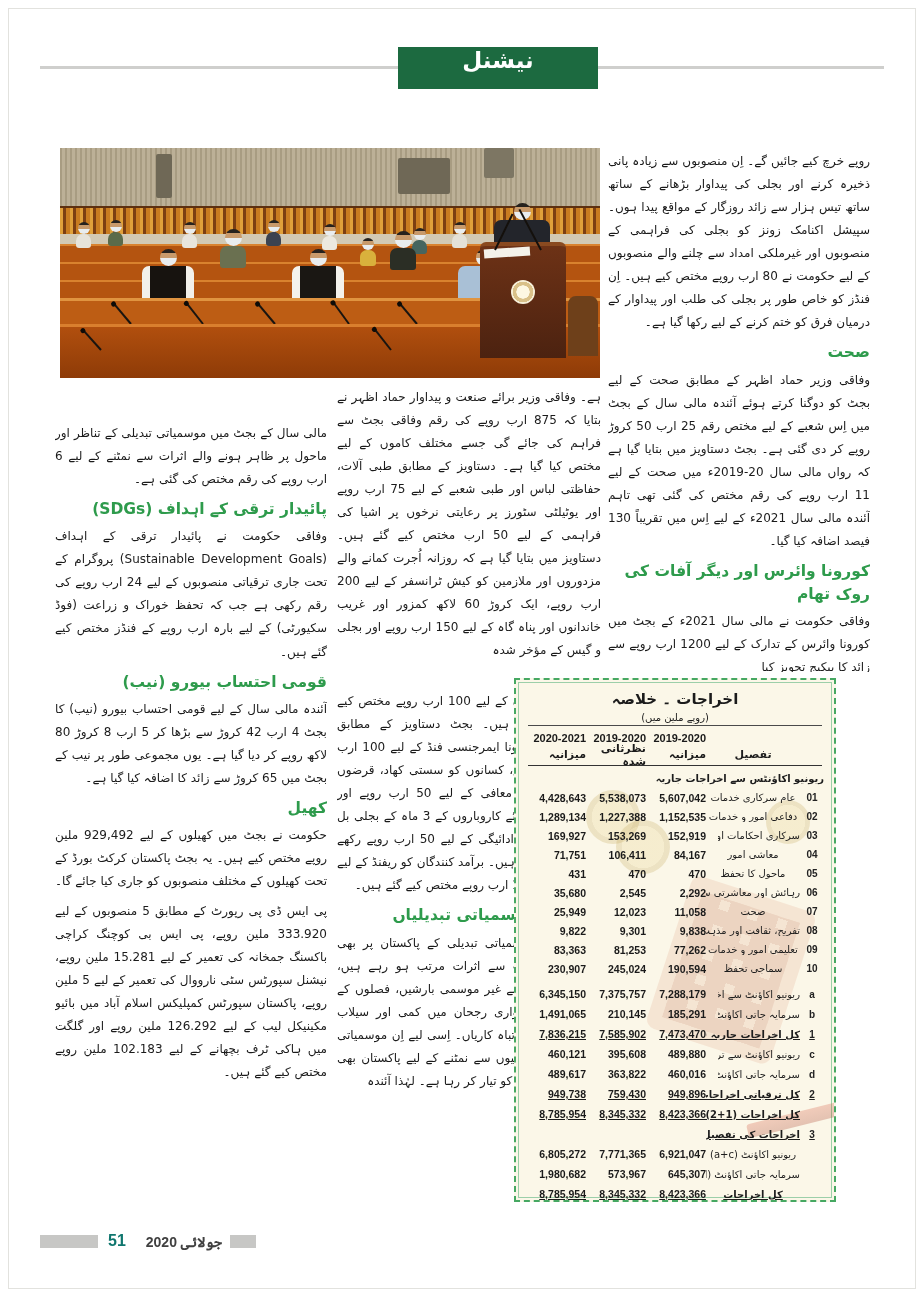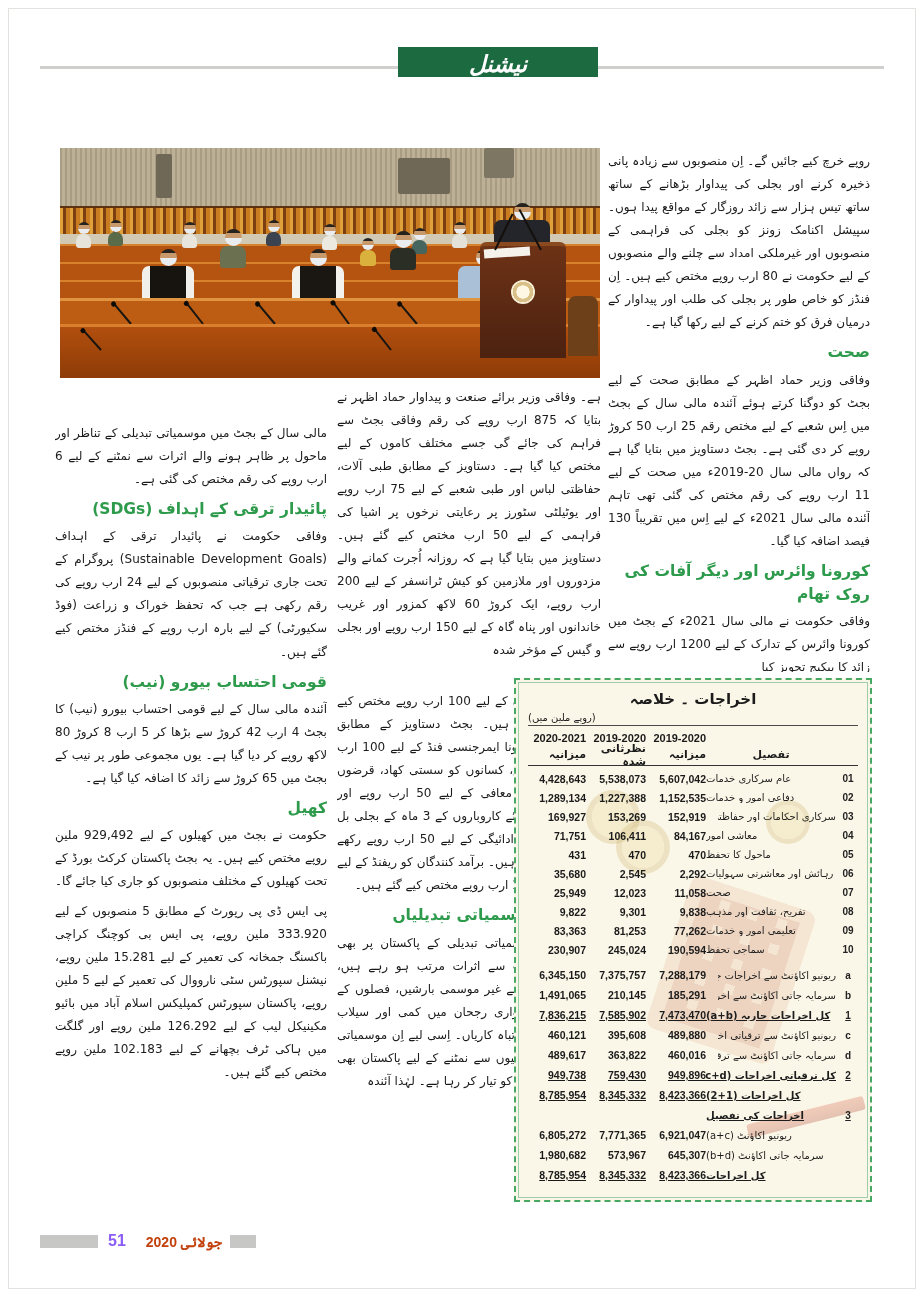--- a/index.html
+++ b/index.html
@@ -2,22 +2,22 @@
 <html lang="ur" style="--banner-green: #1c6a40; --heading-green: #2e9b4c; --table-green: #46a862;"><head>
 <meta charset="utf-8">
 <style>
   html,body{margin:0;padding:0;background:#f4f4f2;}
   .sheet{position:relative;width:924px;height:1297px;background:#fff;margin:0 auto;overflow:hidden;
          font-family:"DejaVu Sans",sans-serif;color:#1b1b1b;}
   .page-frame{position:absolute;inset:8px;border:1px solid #e2e2de;pointer-events:none;}
 
   
   .hdr-rule{position:absolute;left:40px;right:40px;top:66px;height:3px;background:#cfcfcd;}
-  .banner{position:absolute;left:398px;top:47px;width:200px;height:30px;background:var(--banner-green,#1c6a40);
-          display:flex;align-items:flex-end;justify-content:center;font-style:italic;}
+  .banner{position:absolute;left:398px;top:47px;width:200px;height:42px;background:var(--banner-green,#1c6a40);
+          display:flex;align-items:flex-start;justify-content:center;}
   .banner span{color:#fff;font-size:23px;font-weight:bold;direction:rtl;}
 
   
   .photo{position:absolute;left:60px;top:148px;width:540px;height:230px;overflow:hidden;background:#c9c0ab;}
   .ph{position:absolute;}
   .wall-top{left:0;top:0;width:540px;height:58px;
     background:repeating-linear-gradient(90deg,#a89c82 0 2px,#bcb097 2px 5px);}
   .alcove{background:#6f6856;border-radius:2px;}
   .a1{left:96px;top:6px;width:16px;height:44px;}
   .a2{left:338px;top:10px;width:52px;height:36px;}
@@ -46,34 +46,34 @@
   
   .col{position:absolute;direction:rtl;text-align:justify;font-size:12px;line-height:1.92;overflow:hidden;}
   .col p{margin:0 0 7px 0;}
   .col h3{margin:2px 0 4px 0;font-size:15.5px;font-weight:bold;color:var(--heading-green,#2e9b4c);text-align:right;line-height:1.5;}
   .col-right{left:608px;top:150px;width:262px;height:522px;}
   .col-mid-wide{left:337px;top:386px;width:264px;height:300px;}
   .col-mid-narrow{left:337px;top:690px;width:198px;height:526px;}
   .col-left{left:55px;top:386px;width:272px;height:830px;margin-top:36px;}
 
   
-  .xtable{position:absolute;left:514px;top:678px;width:358px;height:524px;background:#fbf7e8;
+  .xtable{position:absolute;left:514px;top:678px;width:322px;height:524px;background:#fbf7e8;
     border:2px dashed var(--table-green,#46a862);box-sizing:border-box;overflow:hidden;}
   .xtable::before{content:'';position:absolute;inset:2px;border:1px solid #9ccfa9;pointer-events:none;}
   .t-pad{position:relative;padding:8px 10px 6px 10px;z-index:2;}
   .t-title{text-align:center;direction:rtl;font-weight:bold;font-size:15px;margin:2px 0 4px 0;}
-  .t-unit{direction:rtl;text-align:left;font-size:10px;padding:0 2px;}
+  .t-unit{direction:rtl;text-align:center;font-size:10px;padding:0 2px;}
   .t-hr{border-top:1px solid #4a4a4a;margin:2px 2px 3px 2px;}
   .t-hr.thick{border-top:1.6px solid #333;}
   .trow{display:flex;direction:rtl;align-items:center;height:19px;}
   .trow.sum{height:20px;}
   .trow.thead{height:17px;}
   .tc{box-sizing:border-box;}
   .tc.code{width:24px;text-align:center;font:700 10px "Liberation Sans",sans-serif;color:#222;}
-  .tc.label{flex:1;font-size:10px;text-align:left;white-space:nowrap;overflow:hidden;color:#1d1d1d;}
+  .tc.label{flex:1;font-size:10px;text-align:center;white-space:nowrap;overflow:hidden;color:#1d1d1d;}
   .tc.label.small{font-size:10px;letter-spacing:-0.3px;margin-left:12px;}
   .tc.num{width:60px;text-align:right;direction:ltr;font:700 10.5px "Liberation Sans",sans-serif;color:#1a1a1a;padding-left:2px;}
   .trow.thead .tc.num{font-size:11px;}
   .trow.thead .tc.label{text-align:center;font-size:11px;font-weight:bold;}
   .trow.subhead .tc.num{font-family:"DejaVu Sans",sans-serif;font-size:11px;font-weight:bold;direction:rtl;}
   .trow.bold .tc{font-weight:bold;text-decoration:underline;}
   .t-sect{direction:rtl;text-align:right;font-size:10px;font-weight:bold;height:19px;line-height:19px;padding-left:24px;color:#1d1d1d;}
   #t-main{margin-bottom:6px;}
   
   .wm{position:absolute;opacity:.28;z-index:1;pointer-events:none;}
@@ -86,25 +86,25 @@
   .c2{left:100px;top:140px;width:54px;height:54px;}
   .c3{left:250px;top:120px;width:44px;height:44px;}
   .wm-pencil{left:230px;top:430px;width:120px;height:14px;background:linear-gradient(#d65b43,#a83a26);transform:rotate(-14deg);border-radius:3px;}
 
   
   .footer{position:absolute;left:40px;right:40px;top:1232px;height:18px;display:flex;align-items:center;}
   .fbar{height:13px;background:#c7c7c5;}
   .fbar.b1{width:58px;}
   .fbar.b2{flex:1;display:flex;align-items:center;justify-content:center;}
   .fbar.b3{width:26px;}
-  .fpage{font:700 16px "Liberation Sans",sans-serif;color:#8b5cf6;padding:0 12px 0 10px;}
+  .fpage{font:700 16px "Liberation Sans",sans-serif;color:#0f766e;padding:0 12px 0 10px;}
   .furl{font:13px "Liberation Sans",sans-serif;color:#3a3a3a;}
   .fdate{direction:rtl;padding:0 8px;white-space:nowrap;}
   .fdate .ur{color:#26265e;font-weight:bold;font-size:13.5px;}
-  .fdate .yr{color:#c2410c;font:700 14px "Liberation Sans",sans-serif;}
+  .fdate .yr{color:#404040;font:700 14px "Liberation Sans",sans-serif;}
 </style>
 </head>
 <body>
 
 <div class="sheet">
   <div class="page-frame"></div>
 
   <div class="hdr-rule"></div>
   <div class="banner">
     <span>نیشنل</span>
@@ -203,20 +203,21 @@
         <div class="tc num">2020-2021</div>
       </div>
       <div class="trow thead subhead">
         <div class="tc code"></div>
         <div class="tc label">تفصیل</div>
         <div class="tc num">میزانیہ</div>
         <div class="tc num">نظرثانی شدہ</div>
         <div class="tc num">میزانیہ</div>
       </div>
       <div class="t-hr thick"></div>
+      <div class="t-sect">ریونیو اکاؤنٹس سے اخراجات جاریہ</div>
       <div id="t-main">
           <div class="trow">
             <div class="tc code">01</div>
             <div class="tc label">عام سرکاری خدمات</div>
             <div class="tc num">5,607,042</div>
             <div class="tc num">5,538,073</div>
             <div class="tc num">4,428,643</div>
           </div>
           <div class="trow">
             <div class="tc code">02</div>

